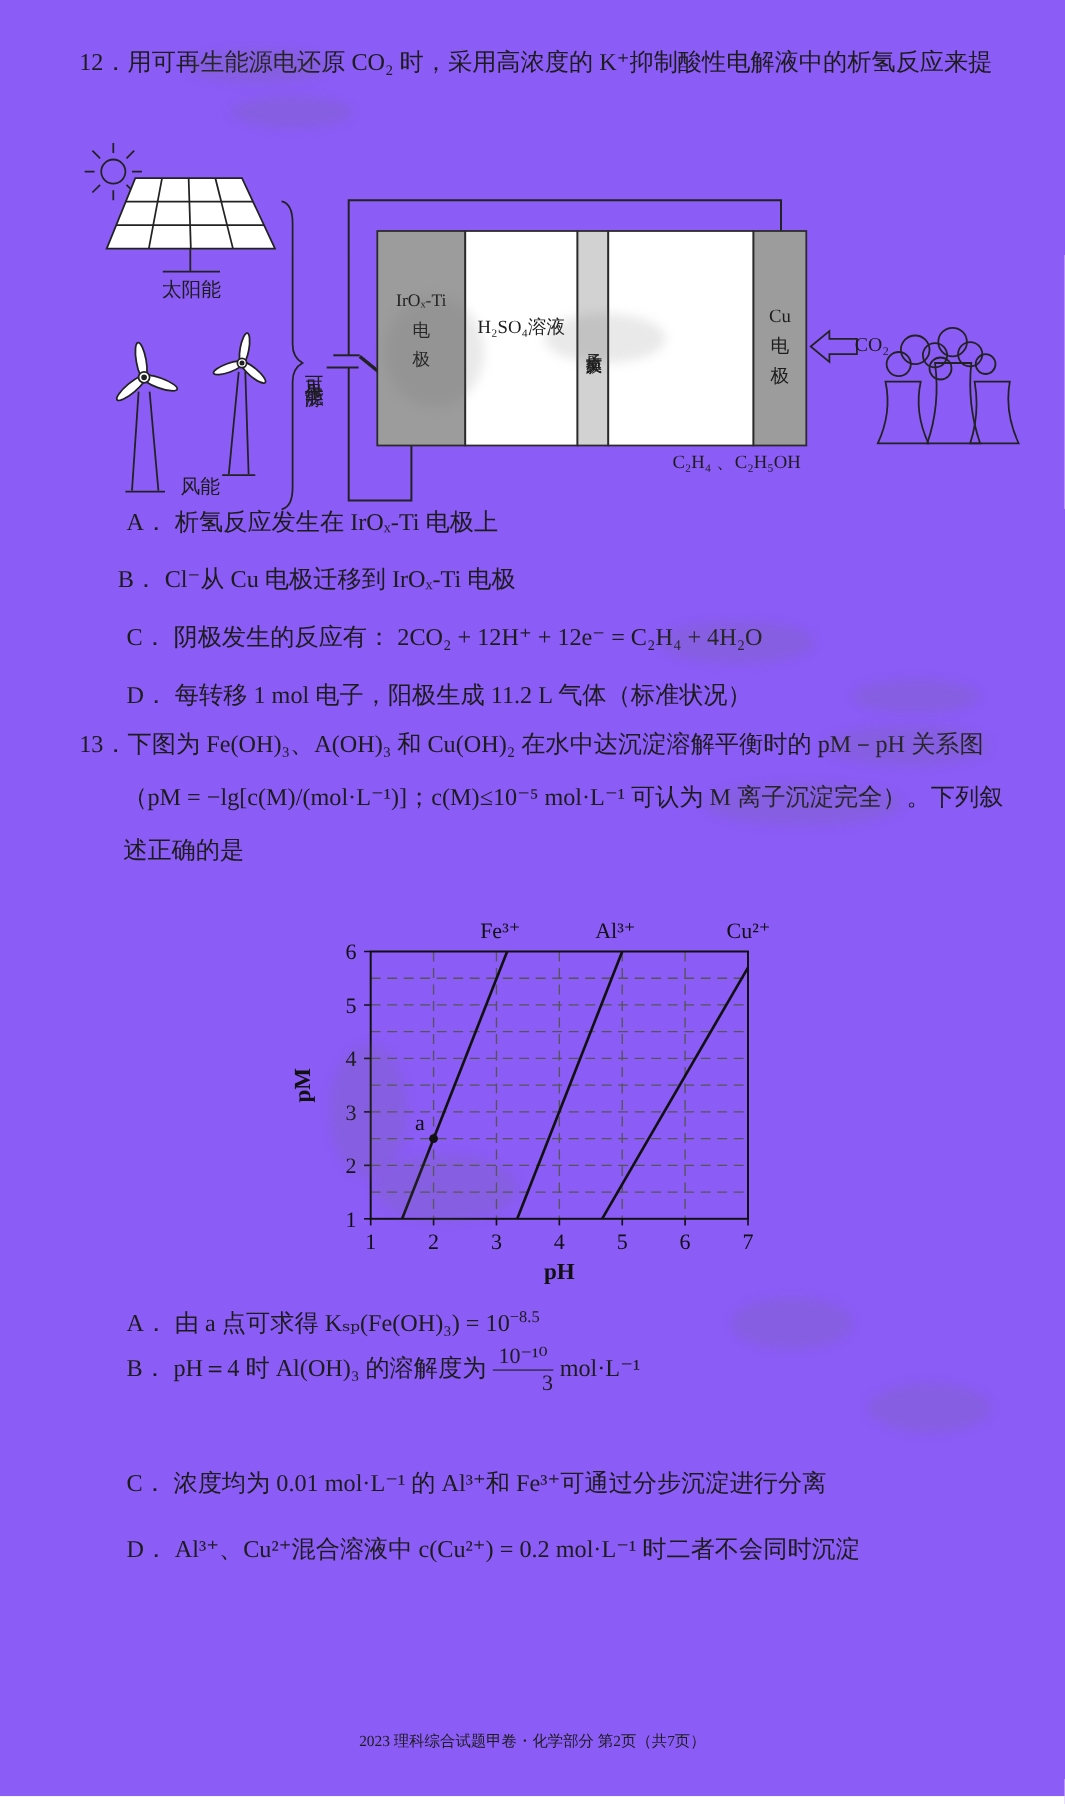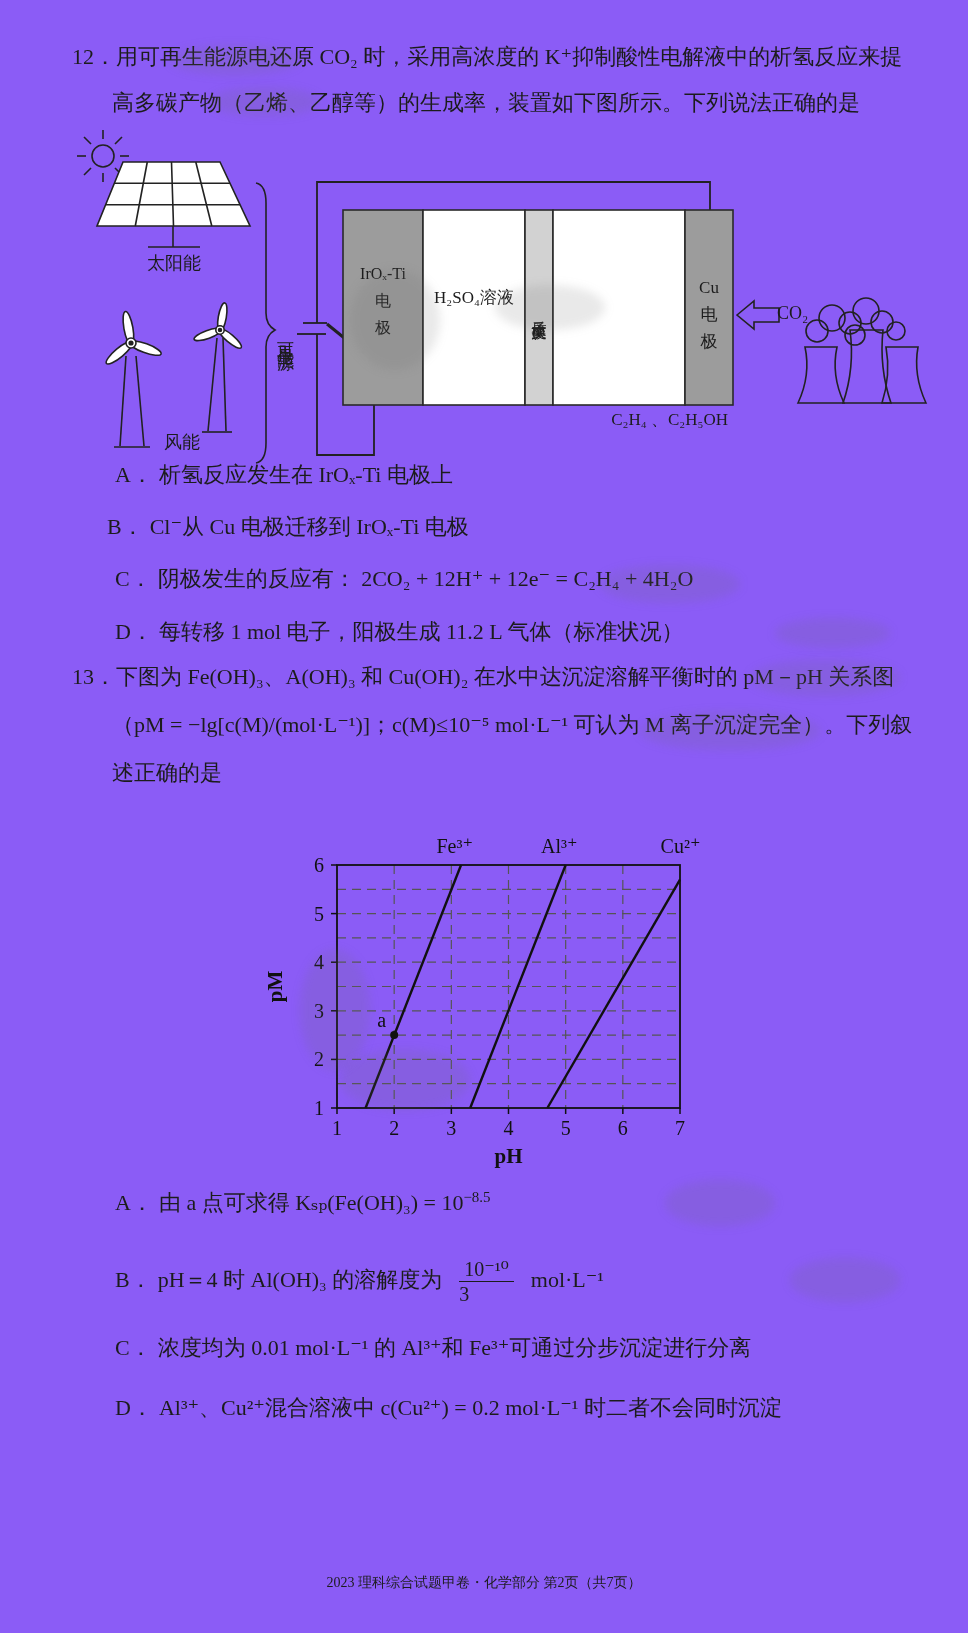--- a/index.html
+++ b/index.html
@@ -5,21 +5,21 @@
   *{margin:0;padding:0;box-sizing:border-box}
   html,body{background:#ffffff}
   #page{position:relative;width:968px;height:1633px;background:#8b5cf6;
         font-family:"Liberation Serif","DejaVu Serif",serif;color:#1c1c1c;overflow:hidden}
   .t{position:absolute;font-size:22px;white-space:nowrap}
   .opt{position:absolute;font-size:22px;white-space:nowrap}
   .opt .sp{margin-right:6px}
   sup{font-size:68%}
   .lab{position:absolute;font-size:17px;text-align:center;color:#1c1c1c}
   .vert{writing-mode:vertical-rl;letter-spacing:3px}
-  .frac{display:inline-block;vertical-align:middle;text-align:left;margin:0 17px}
+  .frac{display:inline-block;vertical-align:middle;text-align:right;margin:0 6px}
   .frac .num{display:block;border-bottom:1.6px solid #1c1c1c;padding:0 5px;font-size:20px;line-height:1.15}
   .frac .den{display:block;font-size:20px;line-height:1.2}
   svg{position:absolute}
   svg text{font-family:"Liberation Serif","DejaVu Serif",serif}
   .shape{fill:none;stroke:#222;stroke-width:1.6}
   .wire{fill:none;stroke:#222;stroke-width:1.8}
   .grid{stroke:#555;stroke-width:1.2;stroke-dasharray:9 6}
   .frame{fill:none;stroke:#111;stroke-width:1.8}
   .series{stroke:#111;stroke-width:2.4}
   .tick{stroke:#111;stroke-width:1.5}
@@ -30,21 +30,20 @@
   .smudge{position:absolute;background:rgba(110,110,110,.15);filter:blur(5px);
           border-radius:50%;pointer-events:none}
   .footer{position:absolute;left:0;width:100%;text-align:center;font-size:14px}
 </style>
 </head>
 <body>
 
 <div id="page">
 
   <div class="t" style="left:72px;top:42px"><span>12．</span><span>用可再生能源电还原 CO₂ 时，采用高浓度的 K⁺抑制酸性电解液中的析氢反应来提</span></div>
-  <div class="t" style="left:112px;top:88px"><span>高多碳产物（乙烯、乙醇等）的生成率，装置如下图所示。下列说法正确的是</span></div>
 
   <svg style="left:60px;top:125px" width="880" height="345" viewBox="0 0 880 345">
 
     <g class="shape">
       <circle cx="43" cy="31" r="11"></circle>
       <g>
         <line x1="43" y1="14" x2="43" y2="5"></line>
           <line x1="43" y1="48" x2="43" y2="57"></line>
         <line x1="26" y1="31" x2="17" y2="31"></line>
           <line x1="60" y1="31" x2="69" y2="31"></line>
@@ -201,21 +200,21 @@
       <text x="327.66666666666663" y="68" class="serlab" text-anchor="end">Al³⁺</text>
       <line x1="297.37333333333333" y1="323" x2="430" y2="94.57999999999998" class="series"></line>
       <text x="450.4655319148936" y="68" class="serlab" text-anchor="end">Cu²⁺</text>
       <circle cx="144.16666666666666" cy="250.1" r="4" class="pt"></circle>
       <text x="136.16666666666666" y="242.1" class="ticklab" text-anchor="end">a</text>
       <text x="32" y="201.5" class="axlab" text-anchor="middle" transform="rotate(-90 32 201.5)">pM</text>
       <text x="258.5" y="378" class="axlab" text-anchor="middle">pH</text>
     </svg>
 
   <div class="opt" style="left:115px;top:1188px"><span class="sp">A．</span><span>由 a 点可求得 Kₛₚ(Fe(OH)₃) = 10</span><sup>−8.5</sup></div>
-  <div class="opt" style="left:115px;top:1258px"><span class="sp">B．</span><span>pH＝4 时 Al(OH)₃ 的溶解度为</span><span class="frac"><span class="num">10⁻¹⁰</span><span class="den">3</span></span><span>mol·L⁻¹</span></div>
+  <div class="opt" style="left:115px;top:1222px"><span class="sp">B．</span><span>pH＝4 时 Al(OH)₃ 的溶解度为</span><span class="frac"><span class="num">10⁻¹⁰</span><span class="den">3</span></span><span>mol·L⁻¹</span></div>
   <div class="opt" style="left:115px;top:1333px"><span class="sp">C．</span><span>浓度均为 0.01 mol·L⁻¹ 的 Al³⁺和 Fe³⁺可通过分步沉淀进行分离</span></div>
   <div class="opt" style="left:115px;top:1393px"><span class="sp">D．</span><span>Al³⁺、Cu²⁺混合溶液中 c(Cu²⁺) = 0.2 mol·L⁻¹ 时二者不会同时沉淀</span></div>
 
   <div class="footer" style="top:1574px">2023 理科综合试题甲卷・化学部分  第2页（共7页）</div>
 
   <div class="smudge" style="left:170px;top:45px;width:130px;height:30px"></div>
   <div class="smudge" style="left:210px;top:88px;width:110px;height:28px"></div>
   <div class="smudge" style="left:350px;top:270px;width:90px;height:100px"></div>
   <div class="smudge" style="left:495px;top:285px;width:110px;height:45px"></div>
   <div class="smudge" style="left:600px;top:565px;width:140px;height:38px"></div>

